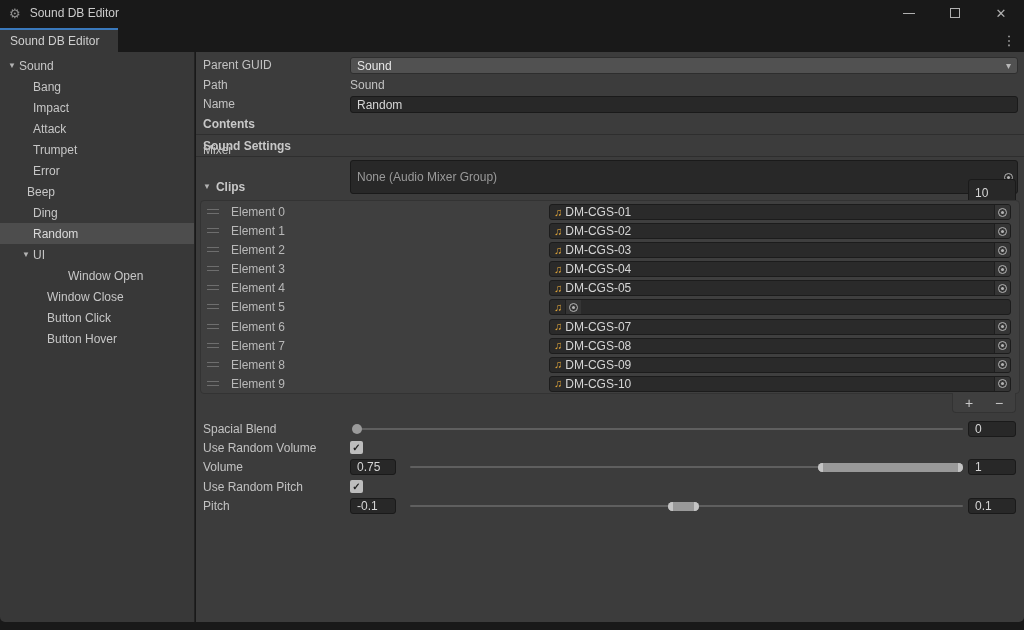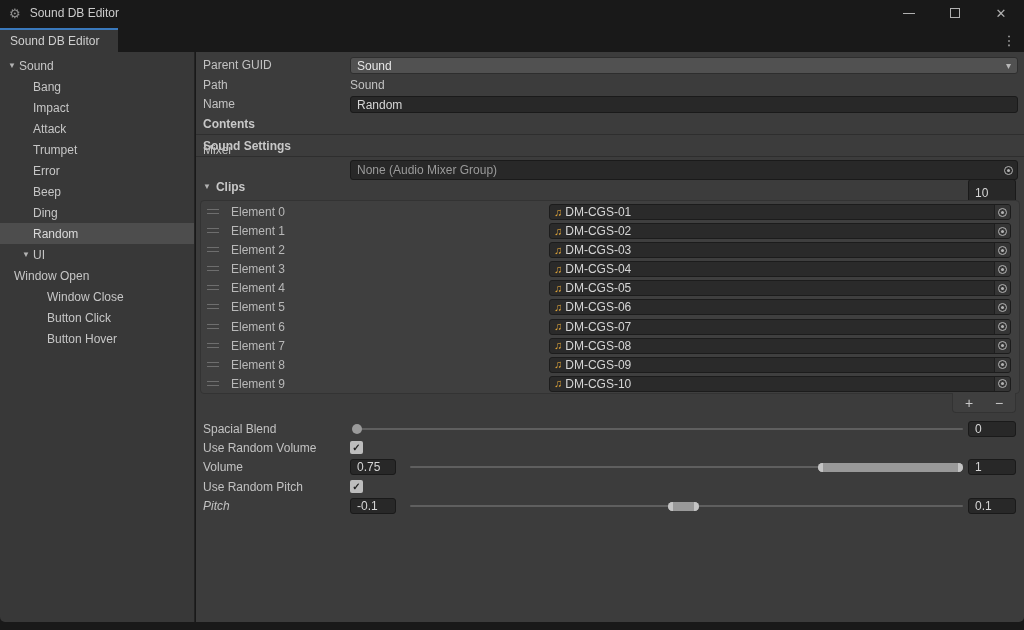--- a/index.html
+++ b/index.html
@@ -121,41 +121,41 @@
   <div class="tree-item" style="padding-left: 19px;">
     <span class="tree-tri"></span>
     <span class="tree-label">Trumpet</span>
   </div>
 
   <div class="tree-item" style="padding-left: 19px;">
     <span class="tree-tri"></span>
     <span class="tree-label">Error</span>
   </div>
 
-  <div class="tree-item" style="padding-left: 19px;">
+  <div class="tree-item" style="padding-left: 13px;">
     <span class="tree-tri"></span>
     <span class="tree-label">Beep</span>
   </div>
 
   <div class="tree-item" style="padding-left: 19px;">
     <span class="tree-tri"></span>
     <span class="tree-label">Ding</span>
   </div>
 
   <div class="tree-item selected" style="padding-left: 19px;">
     <span class="tree-tri"></span>
     <span class="tree-label">Random</span>
   </div>
 
   <div class="tree-item" style="padding-left: 19px;">
     <span class="tree-tri">▼</span>
     <span class="tree-label">UI</span>
   </div>
 
-  <div class="tree-item" style="">
+  <div class="tree-item" style="padding-left: 33px; margin-left: 21px;">
     <span class="tree-tri"></span>
     <span class="tree-label">Window Open</span>
   </div>
 
   <div class="tree-item" style="padding-left: 33px;">
     <span class="tree-tri"></span>
     <span class="tree-label">Window Close</span>
   </div>
 
   <div class="tree-item" style="padding-left: 33px; text-align: right;">
@@ -184,21 +184,21 @@
     <div class="field abs" style="top:44px; left:154px; right:6px; height:17px;">
       <span>Random</span>
     </div>
 
     <div class="lbl hdr" style="top:64px;">Contents</div>
     <div class="divider" style="top:82px;"></div>
     <div class="lbl hdr" style="top:86px;">Sound Settings</div>
     <div class="divider" style="top:104px;"></div>
 
     <div class="lbl" style="top:90px;">Mixer</div>
-    <div class="field mixer-field" style="top:108px; left:154px; right:6px; height:20px;">
+    <div class="field mixer-field" style="top:108px; left:154px; right:6px; height:34px;">
       <span>None (Audio Mixer Group)</span>
       <span class="picker-wrap">
           <span class="picker-icon"></span>
         </span>
     </div>
 
     <div class="lbl hdr" style="top:127px; display:flex; align-items:center;">
       <span class="fold-tri">▼</span>
       <span>Clips</span>
     </div>
@@ -265,21 +265,20 @@
               <span class="picker-icon"></span>
             </span>
     </div>
   </div>
 
   <div class="clip-row">
     <span class="drag-handle"></span>
     <span class="el-label">Element 5</span>
     <div class="obj-field">
       <span class="note-icon">♫</span>
-      <span class="obj-text">DM-CGS-06</span>
       <span class="obj-picker">
               <span class="picker-icon"></span>
             </span>
     </div>
   </div>
 
   <div class="clip-row">
     <span class="drag-handle"></span>
     <span class="el-label">Element 6</span>
     <div class="obj-field">
@@ -355,21 +354,21 @@
     </div>
     <div class="field valfield" style="top:407px;">
       <span>1</span>
     </div>
 
     <div class="lbl" style="top:427px;">Use Random Pitch</div>
     <div class="checkbox" style="top:428px;">
       <span>✓</span>
     </div>
 
-    <div class="lbl" style="top:446px;font-style:italic;">Pitch</div>
+    <div class="lbl" style="top:446px;">Pitch</div>
     <div class="field minfield" style="top:446px;">
       <span>-0.1</span>
     </div>
     <div class="track" style="top:453px; left:214px; width:553px;">
       <div class="range-bar" id="pitch-range" style="left: 46.7%; width: 5.5%;"></div>
     </div>
     <div class="field valfield" style="top:446px;">
       <span>0.1</span>
     </div>
 

